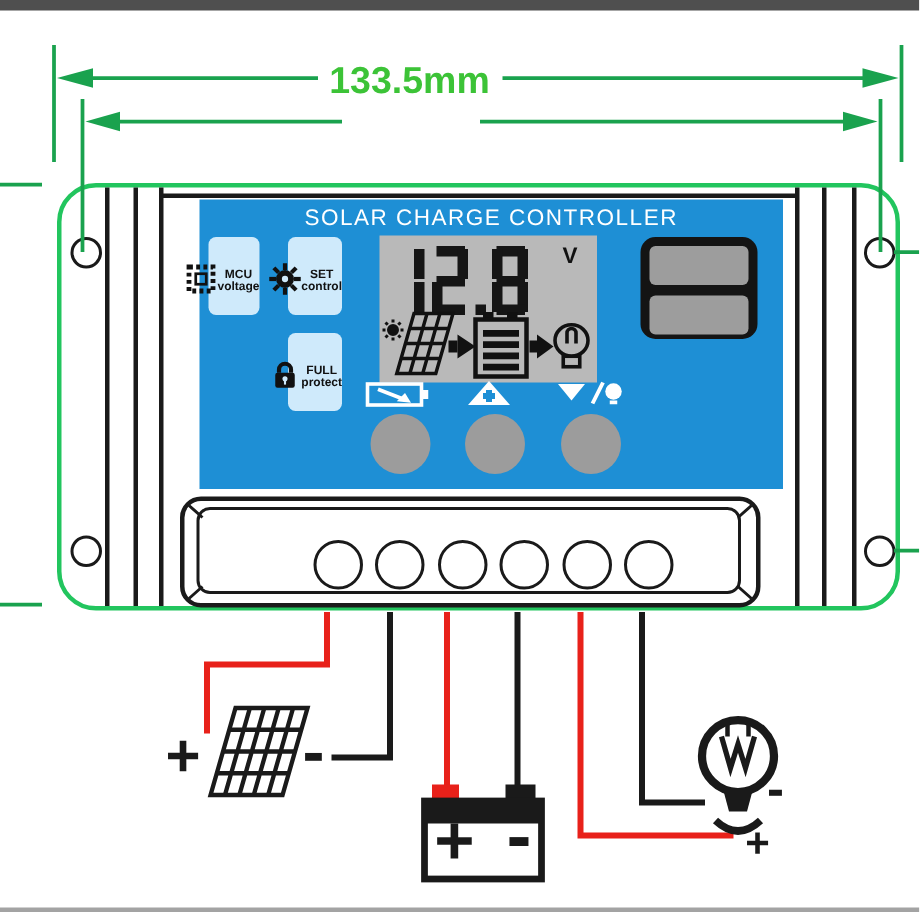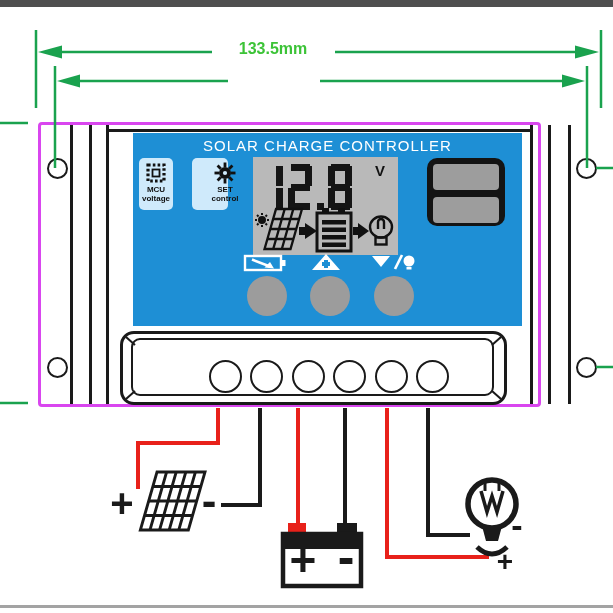--- a/index.html
+++ b/index.html
@@ -2,36 +2,36 @@
 <html style="--panel_blue: #1e8fd5; --tile_bg: #cfeafb; --lcd_gray: #b9b9b9; --button_gray: #9c9c9c; --usb_port_gray: #9d9d9d; --usb_frame: #141414; --wire_red: #e8211a; --line_black: #1a1a1a; --dim_line_green: #1aa24e; --dim_text_green: #3cc337; --top_bar_gray: #4f4f4f; --bottom_bar_gray: #a3a3a3;"><head>
 <meta charset="utf-8">
 <style>
   html,body{margin:0;padding:0;background:#fff;}
   .stage{position:relative;width:613px;height:613px;background:#fff;overflow:hidden;
          font-family:"Liberation Sans","DejaVu Sans",sans-serif;}
   .top-bar{position:absolute;left:0;top:0;width:613px;height:7px;background:var(--top_bar_gray,#4f4f4f);}
   .bottom-bar{position:absolute;left:0;top:605px;width:613px;height:3px;background:var(--bottom_bar_gray,#a3a3a3);}
   .overlay{position:absolute;left:0;top:0;z-index:6;pointer-events:none;}
   .dim-label{position:absolute;left:207px;width:132px;text-align:center;z-index:7;
-             color:var(--dim_text_green,#3cc337);font-weight:bold;font-size:16px;}
+             color:var(--dim_text_green,#3cc337);font-weight:bold;font-size:25px;}
   .dim1{top:40px;}
   .dim2{top:69px;}
   
-  .device{position:absolute;left:38px;top:122px;width:503px;height:285px;box-sizing:border-box;
-          border:3px solid #d946ef;border-radius:4px;background:#fff;z-index:2;}
+  .device{position:absolute;left:38px;top:122px;width:562px;height:285px;box-sizing:border-box;
+          border:3px solid #22c55e;border-radius:26px;background:#fff;z-index:2;}
   .vline{position:absolute;top:0;width:2.5px;height:100%;background:#1a1a1a;}
   .hline{position:absolute;left:65px;top:4px;width:424px;height:2.5px;background:#1a1a1a;}
   .screw{position:absolute;width:21px;height:21px;box-sizing:border-box;border:2.5px solid #1a1a1a;
          border-radius:50%;background:#fff;}
   
   .panel{position:absolute;left:92px;top:8px;width:389px;height:193px;background:var(--panel_blue,#1e8fd5);}
   .title{position:absolute;left:0;top:4px;width:100%;text-align:center;color:#fff;
          font-size:15px;letter-spacing:1px;}
   .tile{position:absolute;background:var(--tile_bg,#cfeafb);border-radius:5px;display:flex;
-        flex-direction:column;align-items:center;box-sizing:border-box;padding-top:4px;}
+        flex-direction:row;align-items:center;box-sizing:border-box;padding-top:4px;justify-content:flex-end;}
   .tile svg{flex:0 0 auto;}
   .tile .t{font-size:8px;font-weight:bold;color:#111;line-height:8.5px;text-align:center;margin-top:2px;}
   .tile1{left:6px;top:25px;width:34px;height:52px;}
   .tile2{left:59px;top:25px;width:36px;height:52px;padding-left:30px;}
   .tile3{left:6px;top:89px;width:34px;height:52px;}
   .tile4{left:59px;top:89px;width:36px;height:52px;}
   
   .lcd{position:absolute;left:120px;top:24px;width:145px;height:98px;background:var(--lcd_gray,#b9b9b9);}
   .lcd-digits{position:absolute;left:6px;top:7px;height:46px;}
   .lcd-unit{position:absolute;left:122px;top:5px;font-size:15px;font-weight:bold;color:#111;}
@@ -97,20 +97,29 @@
             <rect x="9.6" y="0.5" width="2.8" height="4.5" transform="rotate(90 11 11)"></rect>
             <rect x="9.6" y="0.5" width="2.8" height="4.5" transform="rotate(135 11 11)"></rect>
             <rect x="9.6" y="0.5" width="2.8" height="4.5" transform="rotate(180 11 11)"></rect>
             <rect x="9.6" y="0.5" width="2.8" height="4.5" transform="rotate(225 11 11)"></rect>
             <rect x="9.6" y="0.5" width="2.8" height="4.5" transform="rotate(270 11 11)"></rect>
             <rect x="9.6" y="0.5" width="2.8" height="4.5" transform="rotate(315 11 11)"></rect>
           </g>
           <circle cx="11" cy="11" r="2.1" fill="#cfeafb"></circle>
         </svg>
         <div class="t"><span>SET</span><br><span>control</span></div>
+      </div>
+      <div class="tile tile4">
+        <svg width="22" height="22">
+          <path d="M7,9.5 V7.5 a4,4 0 0 1 8,0 V9.5" fill="none" stroke="#111" stroke-width="2.8"></path>
+          <rect x="4.5" y="9.5" width="13" height="10" rx="1.5" fill="#111"></rect>
+          <circle cx="11" cy="13.5" r="1.7" fill="#cfeafb"></circle>
+          <rect x="10.3" y="13.8" width="1.4" height="3.6" fill="#cfeafb"></rect>
+        </svg>
+        <div class="t"><span>FULL</span><br><span>protect</span></div>
       </div>
 
       <div class="lcd">
         <div class="lcd-digits">
             <div style="position: absolute; left: 0px; top: 0px; width: 24px; height: 46px;">
               <div style="position: absolute; left: 17px; top: 2px; width: 7px; height: 20px; background: rgb(21, 21, 21);"></div>
               <div style="position: absolute; left: 17px; top: 24px; width: 7px; height: 20px; background: rgb(21, 21, 21);"></div>
             </div>
             <div style="position: absolute; left: 29px; top: 0px; width: 24px; height: 46px;">
               <div style="position: absolute; left: 2.5px; top: 0px; width: 19px; height: 7px; background: rgb(21, 21, 21);"></div>

